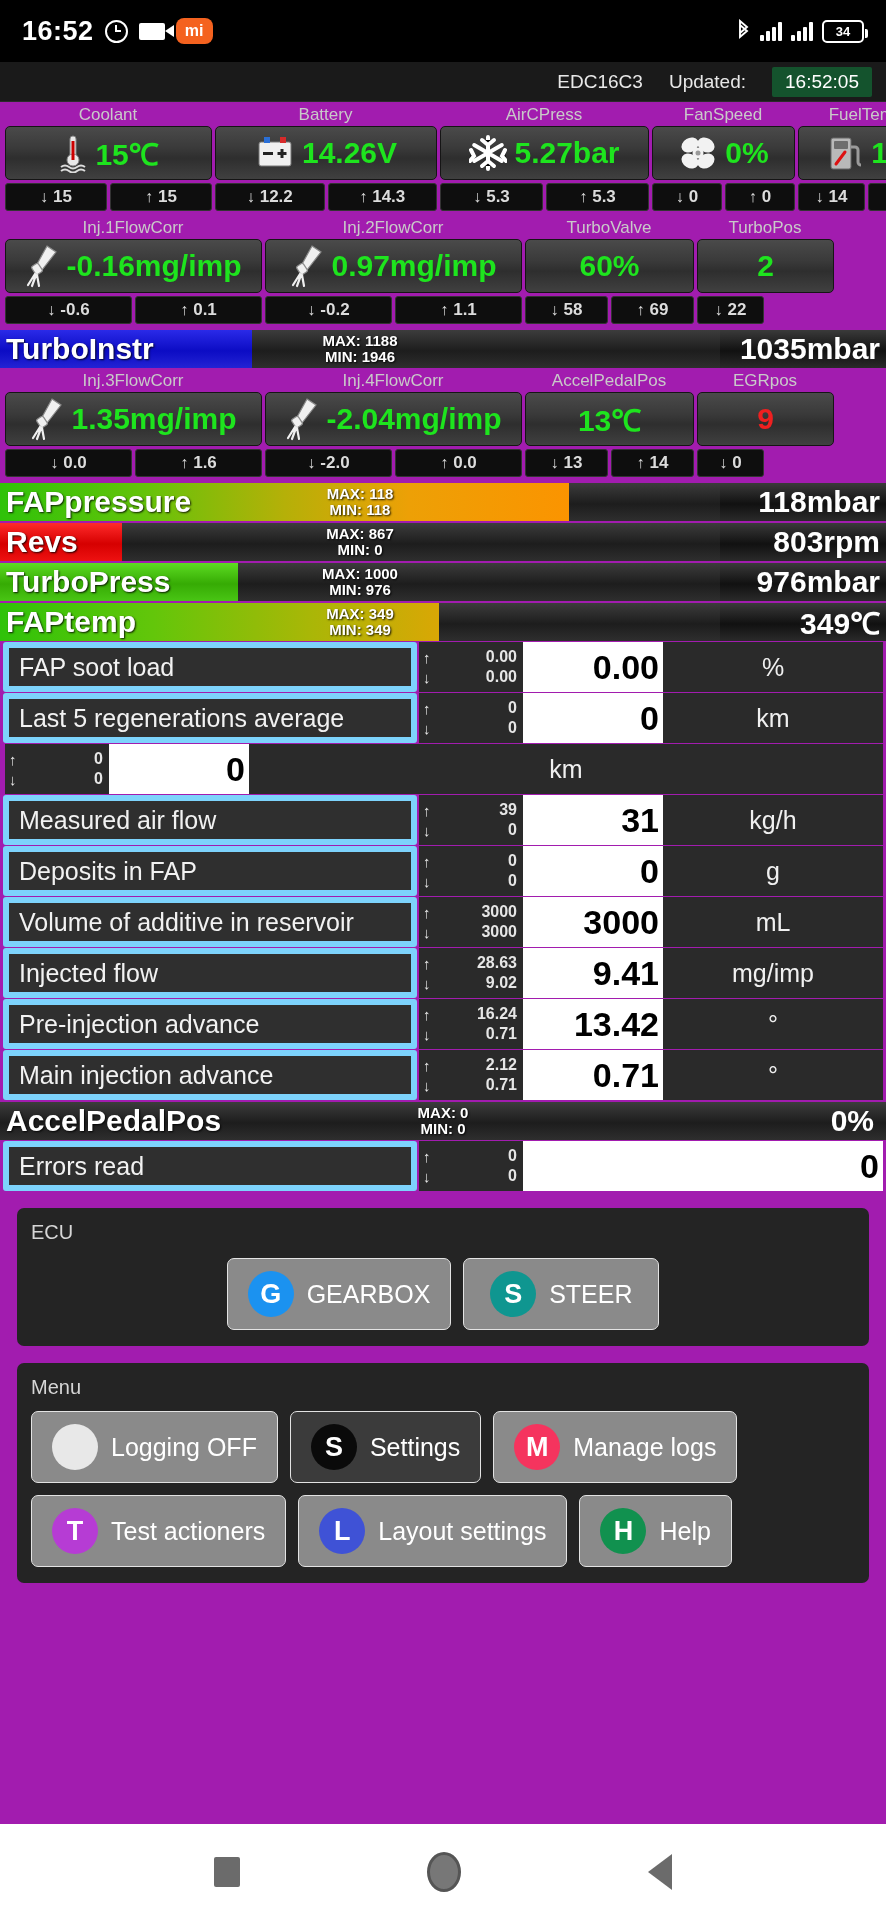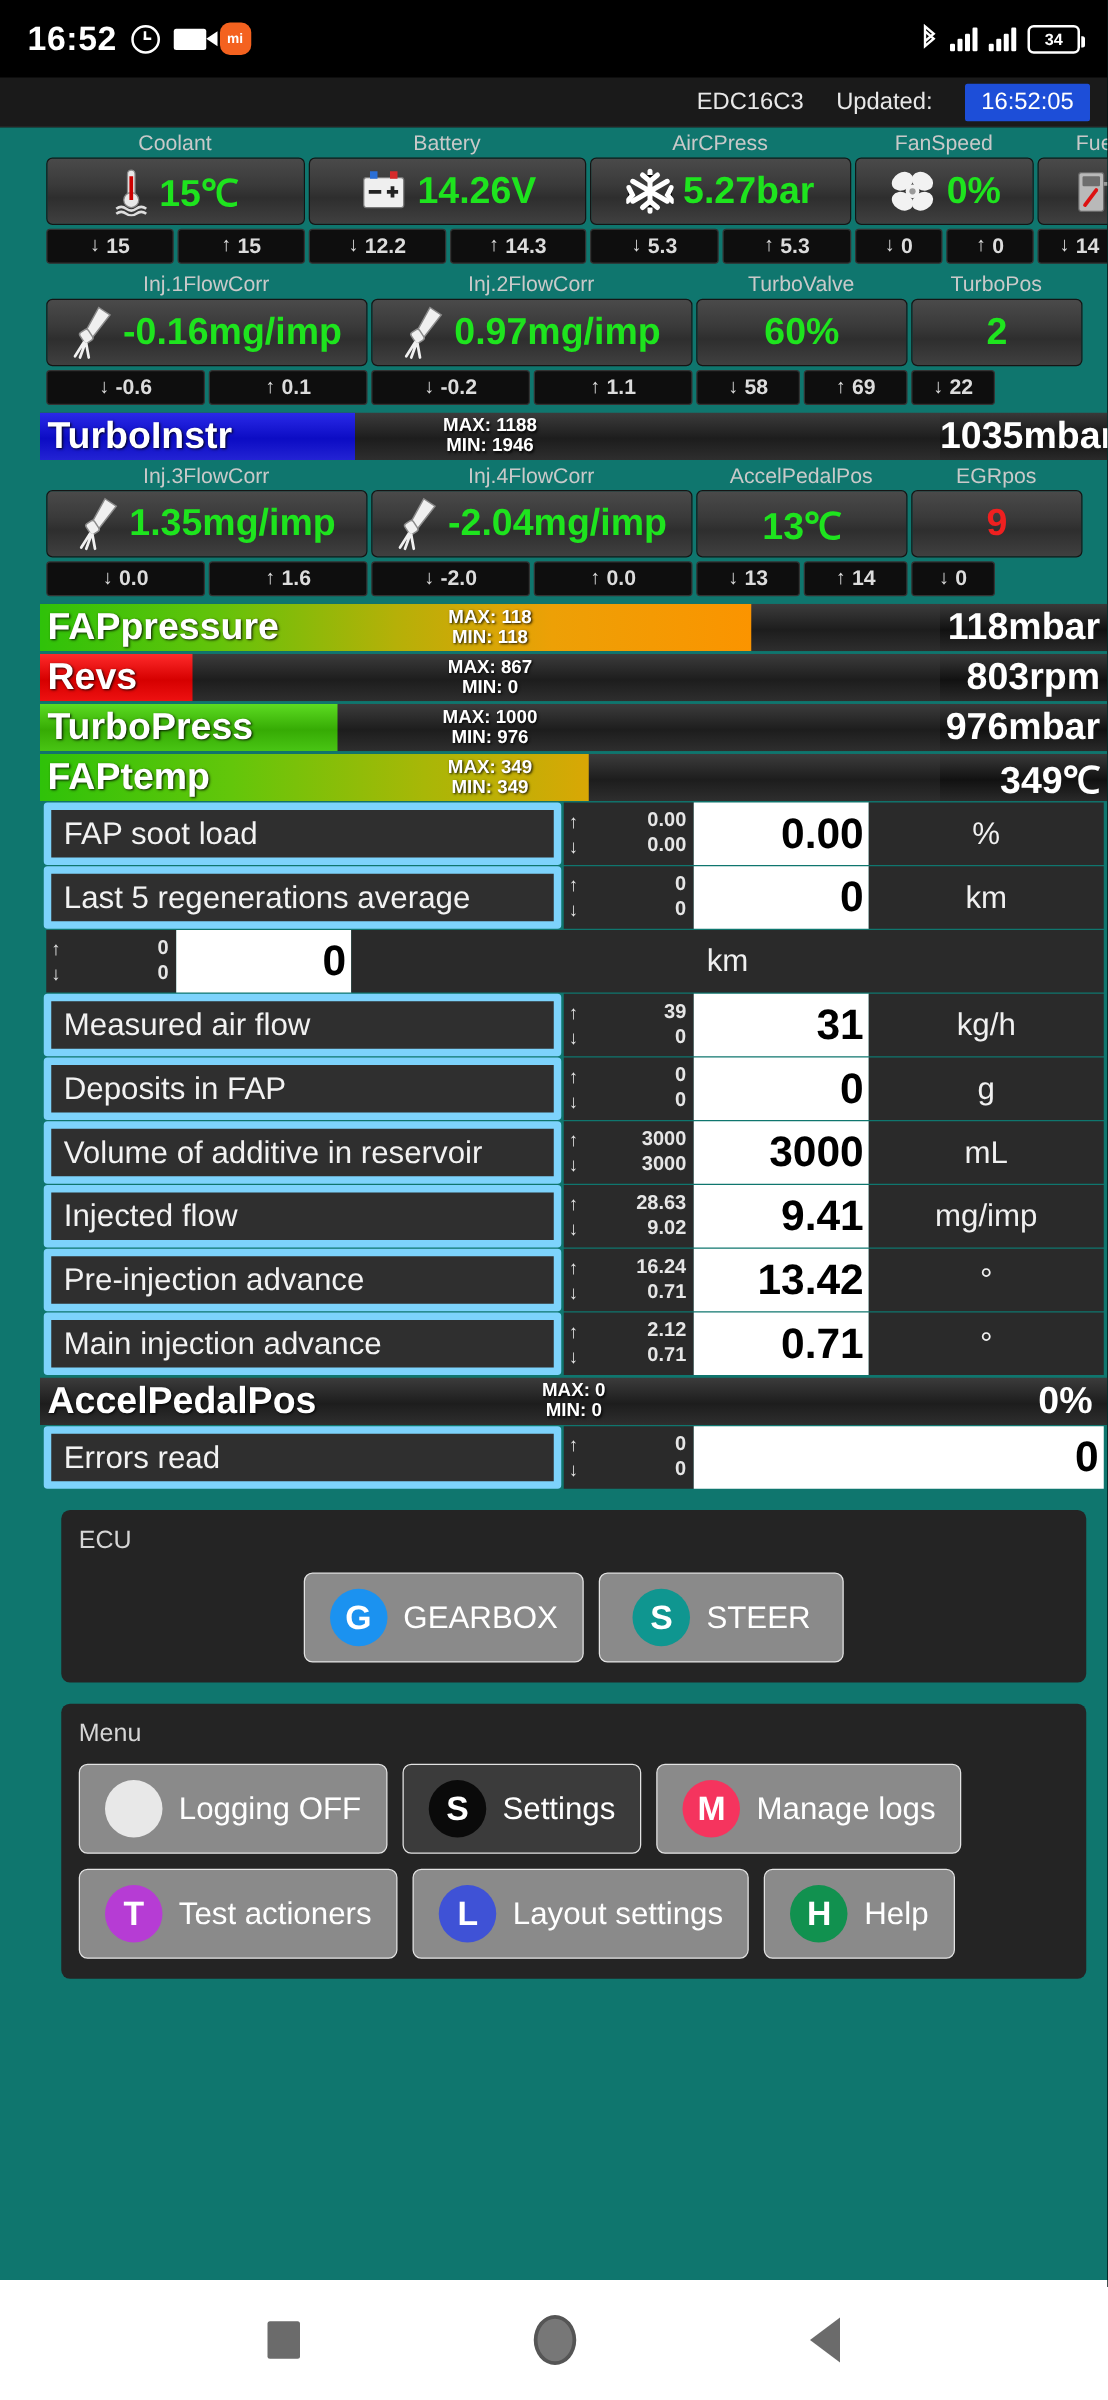--- a/index.html
+++ b/index.html
@@ -28,22 +28,22 @@
   }
   .alarm::before { width: 2px; height: 7px; transform: translate(-1px,-6px); }
   .alarm::after { width: 6px; height: 2px; transform: translate(-1px,-1px); }
   .camrec { width: 26px; height: 17px; background: #fff; position: relative; border-radius: 2px; }
   .camrec::after {
     content: ""; position: absolute; right: -9px; top: 2px;
     border-top: 6px solid transparent; border-bottom: 6px solid transparent;
     border-right: 9px solid #fff;
   }
   .mi-badge {
-    width: 25px; height: 26px; border-radius: 8px; background: #F4621F;
-    color: #fff; font-size: 11px; font-weight: bold;
+    width: 37px; height: 26px; border-radius: 8px; background: #F4621F;
+    color: #fff; font-size: 16px; font-weight: bold;
     display: flex; align-items: center; justify-content: center;
   }
   .bt { width: 15px; height: 24px; position: relative; }
   .bt svg { display: block; }
   .sig { display: flex; align-items: flex-end; gap: 2px; height: 20px; }
   .sig i { display: block; width: 4px; background: #fff; border-radius: 1px; }
   .sig i:nth-child(1){height:6px} .sig i:nth-child(2){height:10px}
   .sig i:nth-child(3){height:14px} .sig i:nth-child(4){height:19px}
   .batt {
     width: 42px; height: 23px; border: 2.4px solid #fff; border-radius: 5px;
@@ -56,24 +56,24 @@
   }
 
   
   .appheader {
     height: 40px; background: #1a1a1a; color: #e8e8e8;
     display: flex; align-items: center; justify-content: flex-end;
     gap: 26px; padding-right: 14px; font-size: 19px;
     flex: 0 0 40px;
     border-bottom: 1px solid #2a2a2a;
   }
-  .hdr-time { background: #1d4ed8; padding: 4px 13px; border-radius: 2px; color: #fff; }
+  .hdr-time { background: #14532d; padding: 4px 13px; border-radius: 2px; color: #fff; }
 
   
-  .appbody { flex: 1 1 auto; background: #0f766e; overflow: hidden; padding-left: 32px; }
+  .appbody { flex: 1 1 auto; background: #a21caf; overflow: hidden; }
 
   
   .gaugegroup { padding: 0 3px; }
   .gg-labels { display: flex; }
   .gg-labels .lbl {
     color: #c9c9c9; font-size: 17px; text-align: center;
     padding: 3px 0 1px; overflow: hidden; white-space: nowrap;
   }
   .gg-cells { display: flex; gap: 3px; padding: 0 2px; }
   .gcell {

